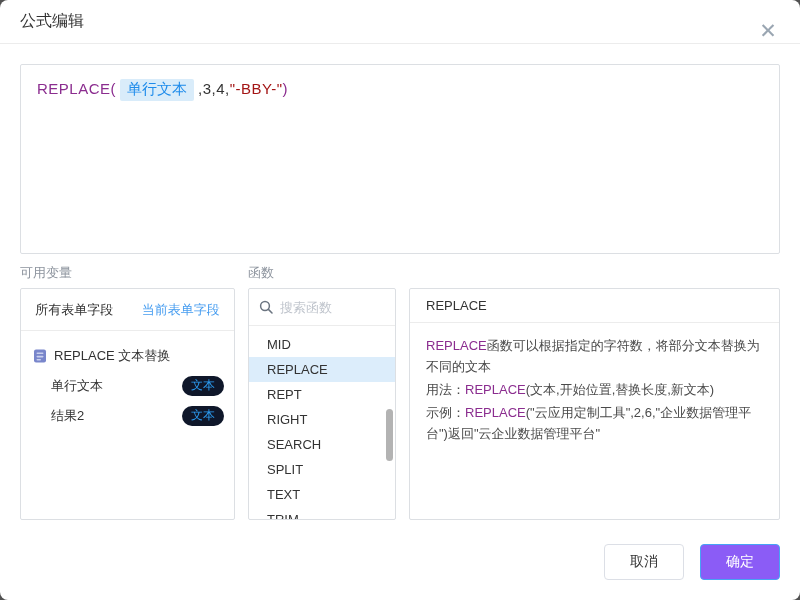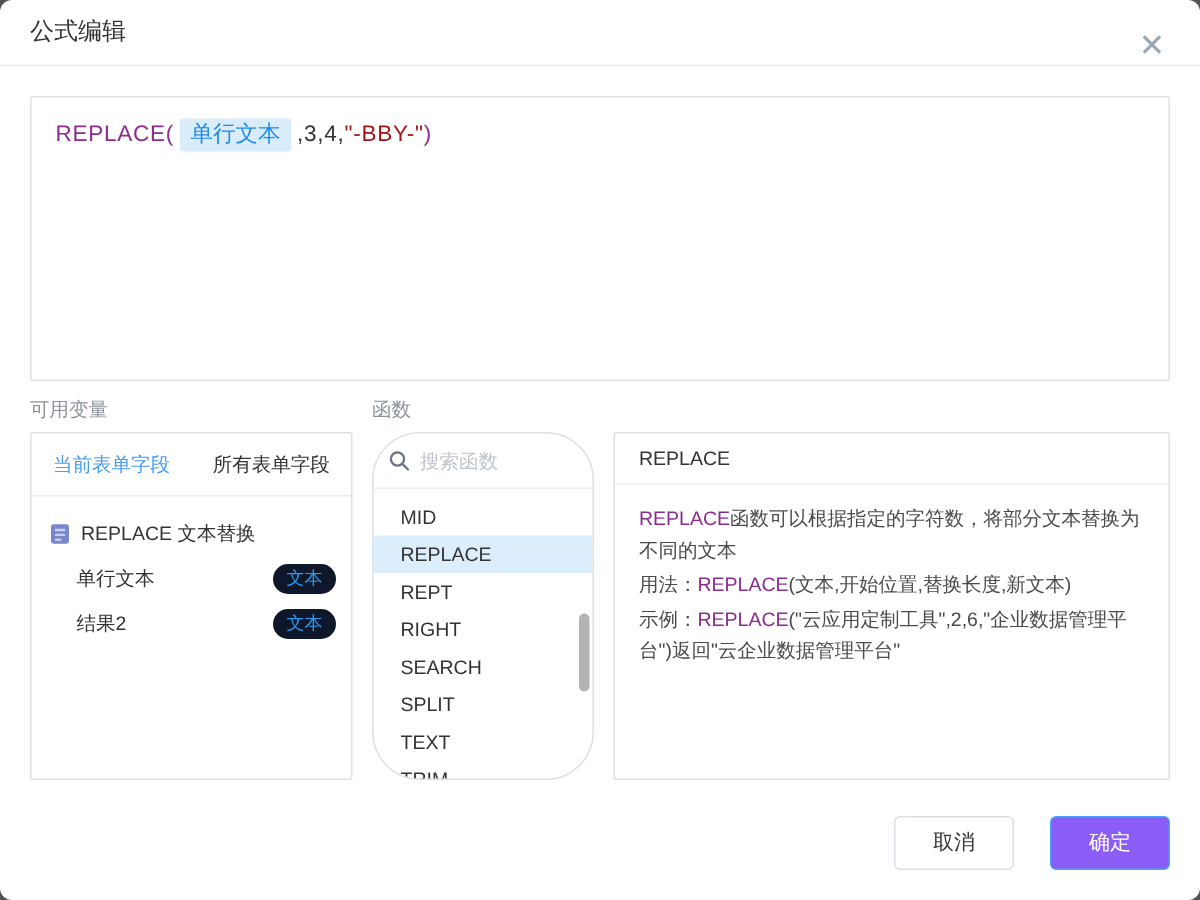--- a/index.html
+++ b/index.html
@@ -79,21 +79,21 @@
     gap: 13px;
   }
   .pane {
     border: 1px solid #dcdfe3;
     border-radius: 2px;
     background: #fff;
     overflow: hidden;
     position: relative;
   }
   .pane-vars  { width: 215px; flex: none; }
-  .pane-funcs { width: 148px; flex: none; border-radius: 32px; }
+  .pane-funcs { width: 148px; flex: none; }
   .pane-detail{ flex: 1; }
   
   .var-tabs {
     display: flex;
     height: 42px;
     border-bottom: 1px solid #ececec;
     font-size: 13px;
   }
   .var-tab {
     flex: 1;
@@ -163,21 +163,21 @@
     font-size: 13px;
     color: #4a4a4a;
     line-height: 21px;
   }
   .detail-body p { margin: 2px 0; }
   .fn-name { color: #8b2d8f; }
   
   .dlg-footer {
     position: absolute;
     right: 20px; bottom: 20px;
-    display: flex; gap: 24px;
+    display: flex; gap: 16px;
   }
   .btn {
     min-width: 80px; height: 36px;
     border-radius: 4px;
     font-size: 14px;
     display: flex; align-items: center; justify-content: center;
     cursor: pointer;
     font-family: "Liberation Sans", "DejaVu Sans", sans-serif;
   }
   .btn-cancel {
@@ -209,22 +209,22 @@
 
   <div class="panes-labels">
     <div class="pane-label label-vars">可用变量</div>
     <div class="pane-label label-funcs">函数</div>
   </div>
 
   <div class="panes">
 
     <div class="pane pane-vars">
       <div class="var-tabs">
+        <div class="var-tab">所有表单字段</div>
         <div class="var-tab active">当前表单字段</div>
-        <div class="var-tab">所有表单字段</div>
       </div>
       <div class="var-tree">
         <div class="tree-row tree-root">
           <svg class="doc-icon" viewBox="0 0 14 14">
             <rect x="1" y="0.5" width="12" height="13" rx="2" fill="#7986cb"></rect>
             <rect x="3.5" y="3.5" width="7" height="1.6" rx="0.8" fill="#c9d0ee"></rect>
             <rect x="3.5" y="6.8" width="7" height="1.6" rx="0.8" fill="#c9d0ee"></rect>
             <rect x="3.5" y="10" width="4.5" height="1.6" rx="0.8" fill="#c9d0ee"></rect>
           </svg>
           <span>REPLACE 文本替换</span>

